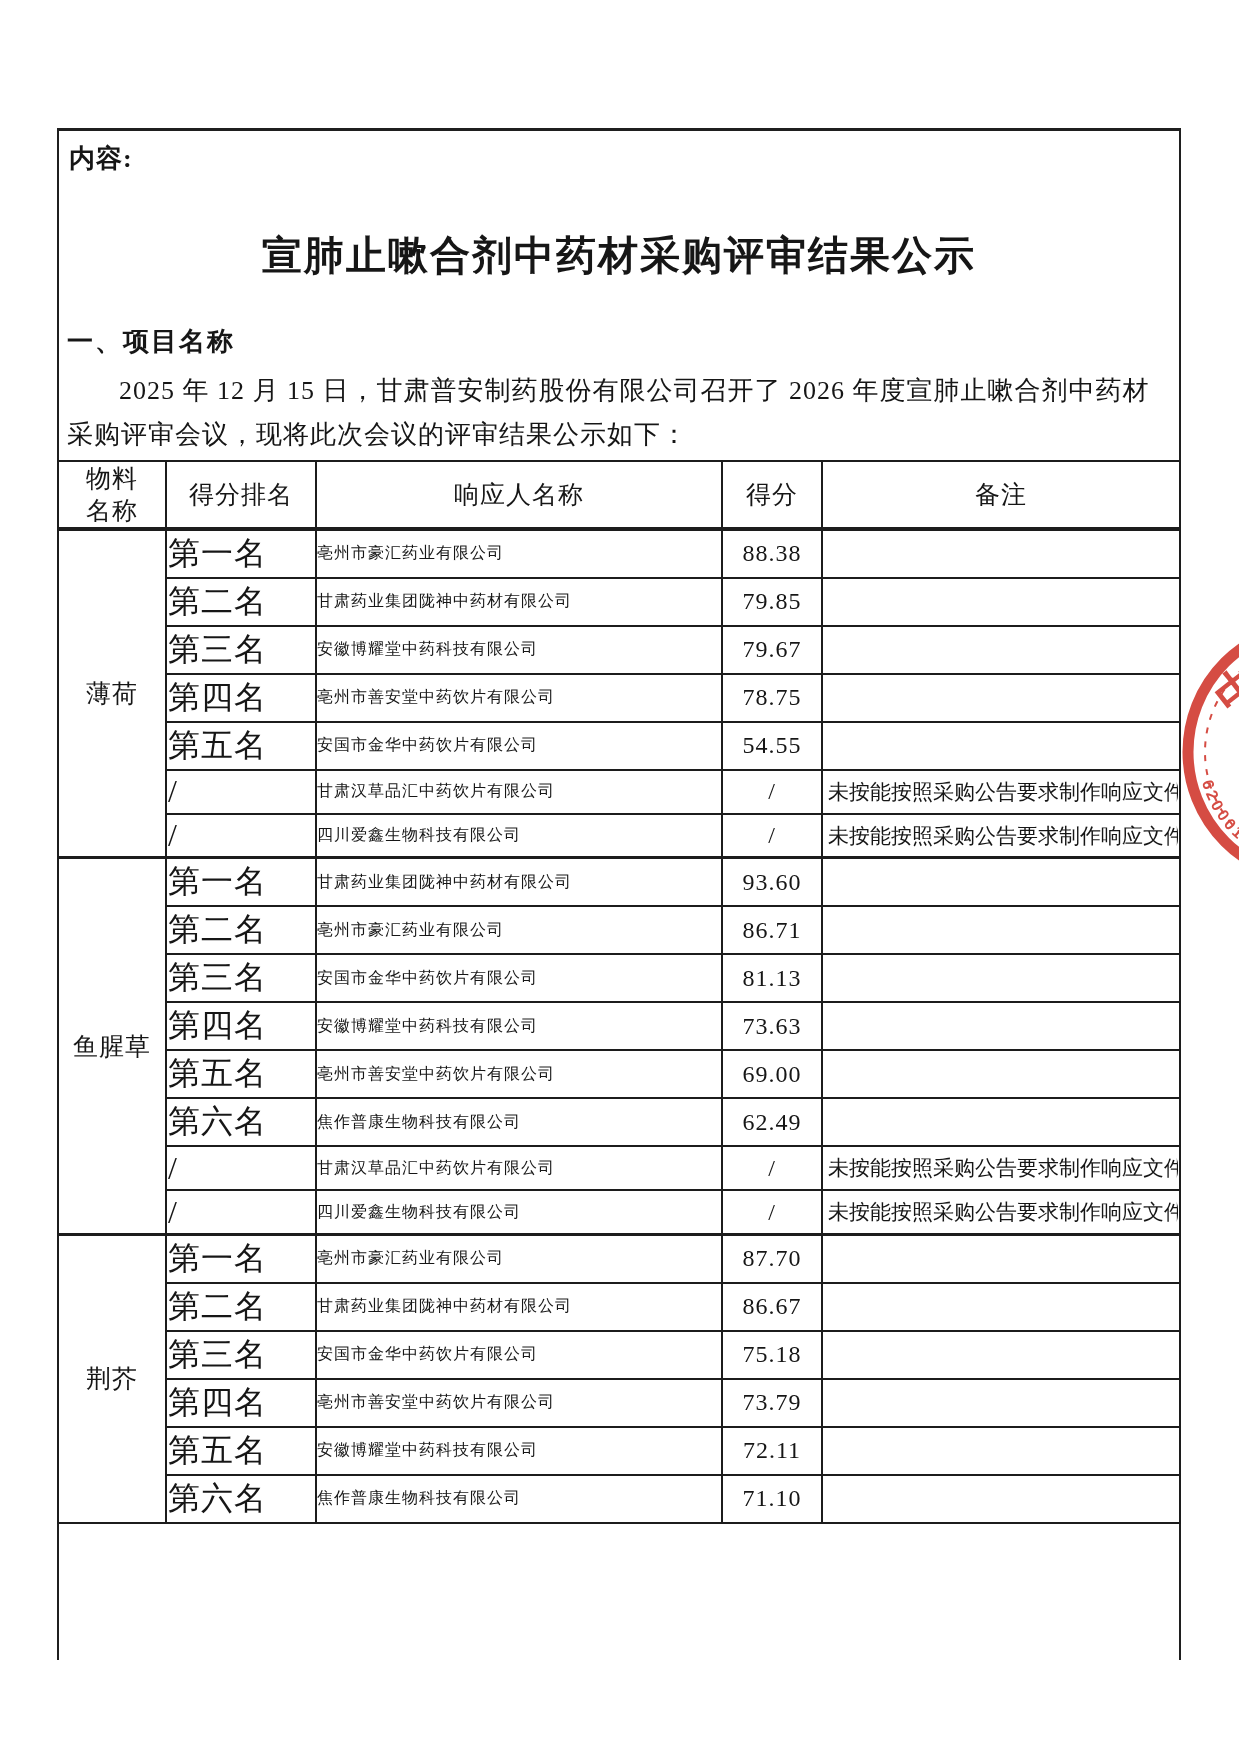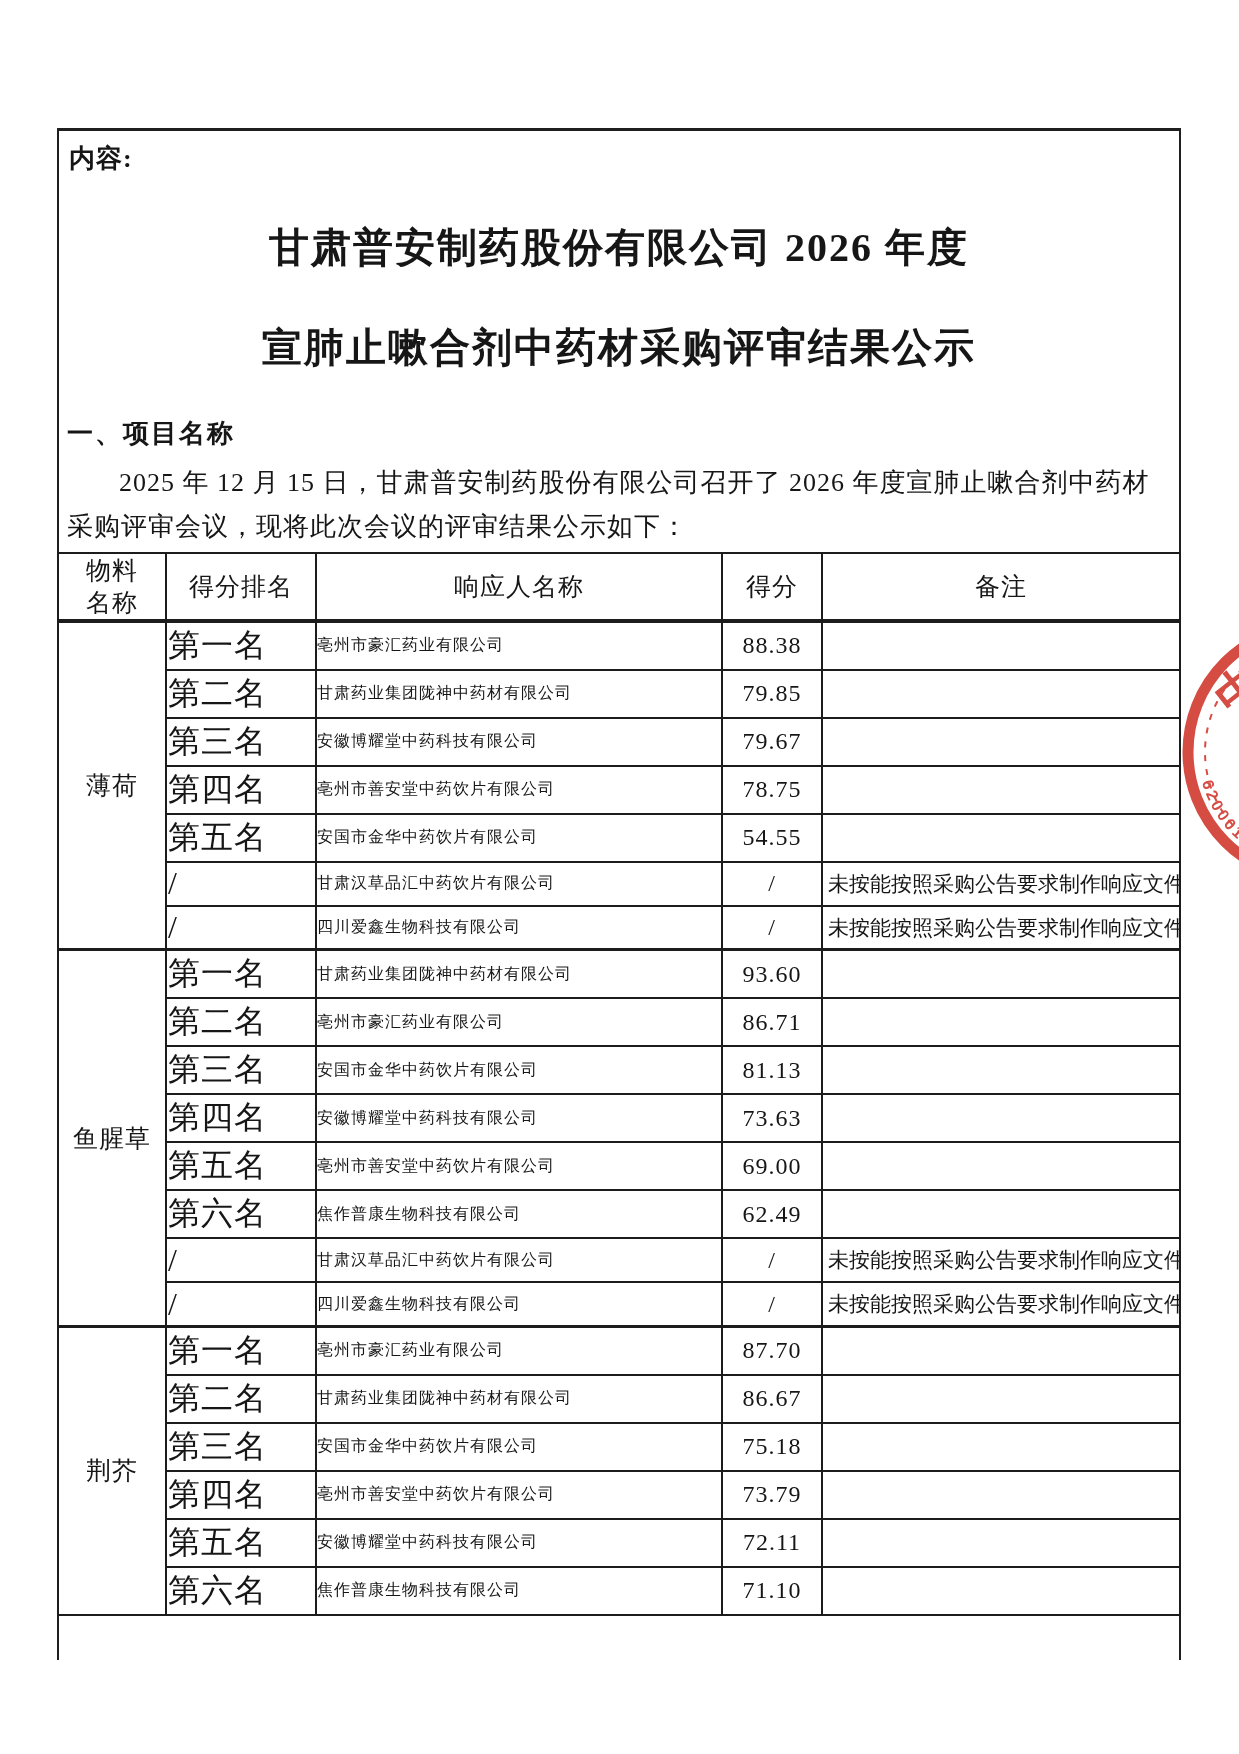--- a/index.html
+++ b/index.html
@@ -95,41 +95,41 @@
   td.cell-score {
     text-align:center;
     font-size:24px;
     letter-spacing:1px;
   }
   td.cell-remark {
     font-size:21px;
     padding:0 5px;
     letter-spacing:0;
     white-space:nowrap;
+    border-radius:19px;
   }
   .slash { font-size:26px; }
   .stamp {
     position:absolute;
     left:1170px; top:607px;
     width:290px; height:290px;
     pointer-events:none;
     opacity:0.88;
   }
   .stamp text {
     font-family:"Liberation Sans","DejaVu Sans",sans-serif;
   }
 </style>
 </head>
 <body>
 
 <div class="frame">
 
   <div class="content-label">内容:</div>
 
-  <div class="doc-title line1">甘肃普安制药股份有限公司 2026 年度</div>
   <div class="doc-title line2">宣肺止嗽合剂中药材采购评审结果公示</div>
 
   <div class="sec-heading first">一、项目名称</div>
 
   <div class="sec-body">2025 年 12 月 15 日，甘肃普安制药股份有限公司召开了 2026 年度宣肺止嗽合剂中药材采购评审会议，现将此次会议的评审结果公示如下：</div>
 
   <table class="results">
     <colgroup>
       <col style="width:108px">
       <col style="width:150px">

